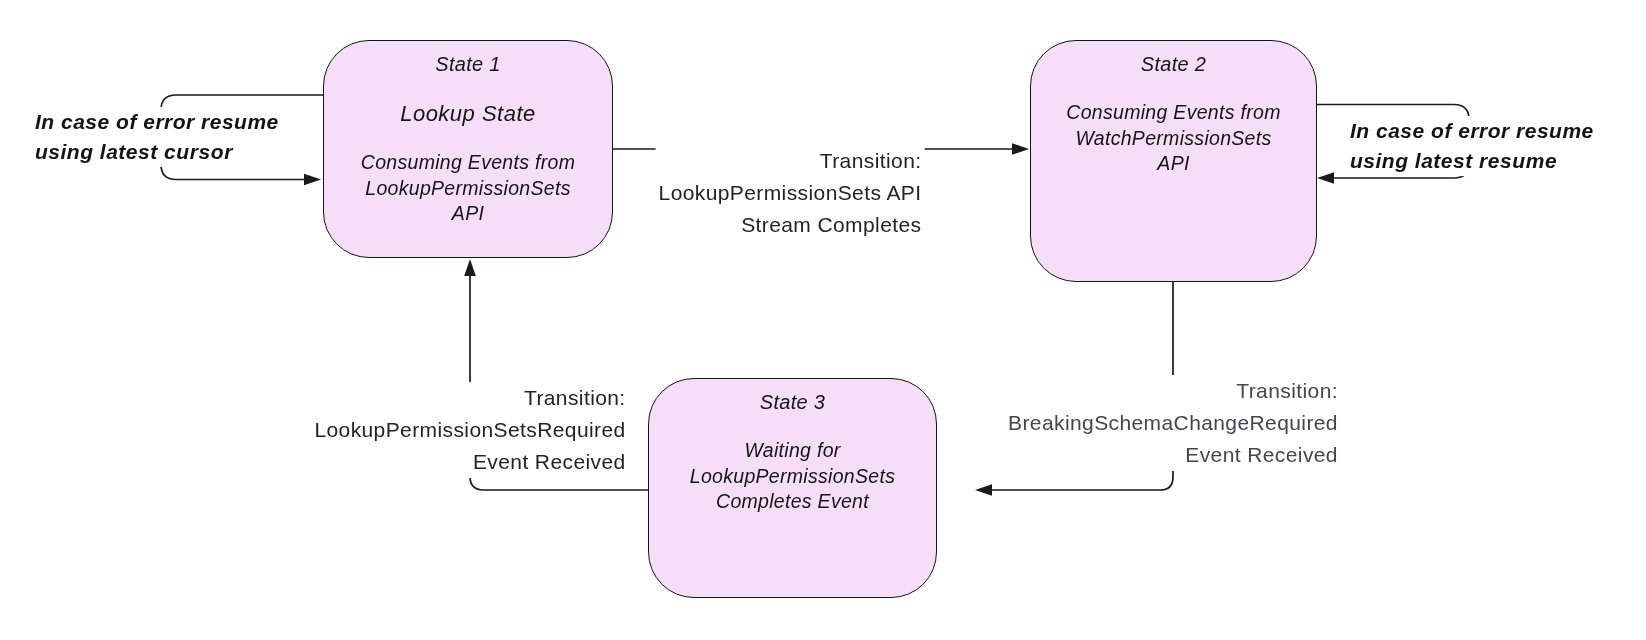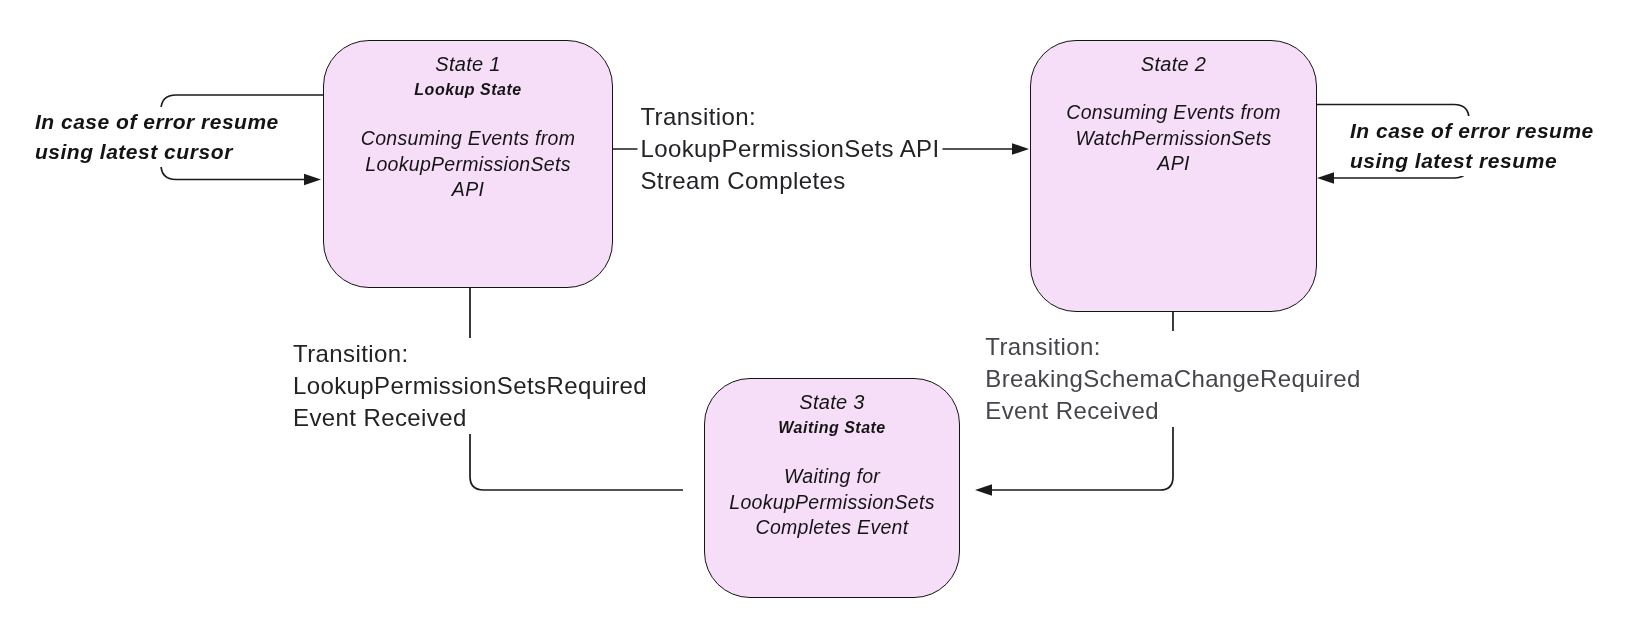--- a/index.html
+++ b/index.html
@@ -28,57 +28,59 @@
   .state-box {
     position: absolute;
     z-index: 2;
     box-sizing: border-box;
     background: var(--node-fill, #f6def8);
     border: 1.6px solid var(--node-border, #141414);
     border-radius: 46px;
     text-align: center;
     color: var(--text-color, #141414);
   }
-  .state-box-1 { left: 323px; top: 40px;  width: 290px; height: 248px; }
-  .state-box-2 { left: 1030px; top: 40px; width: 287px; height: 272px; }
-  .state-box-3 { left: 704px; top: 378px; width: 256px; height: 220px; text-align: center; }
+  .state-box-1 { left: 323px; top: 40px;  width: 290px; height: 218px; }
+  .state-box-2 { left: 1030px; top: 40px; width: 287px; height: 242px; }
+  .state-box-3 { left: 648px; top: 378px; width: 289px; height: 220px; text-align: center; }
   .state-title {
     font-style: italic;
     font-size: 20px;
     line-height: 26px;
     margin-top: 10px;
     letter-spacing: 0.3px;
   }
   .state-name {
     font-style: italic;
-    font-weight: bold;
-    font-size: 16px;
+    font-weight: normal;
+    font-size: 22px;
     line-height: 26px;
+    margin-top: 24px;
     letter-spacing: 0.5px;
   }
   .state-desc {
     font-style: italic;
     font-size: 19.5px;
     line-height: 25.5px;
     margin-top: 23px;
     white-space: pre-line;
     letter-spacing: 0.3px;
   }
   .transition-label {
     position: absolute;
     z-index: 3;
     transform: translateX(-50%);
     background: var(--background, #ffffff);
-    text-align: left;
+    text-align: right;
     white-space: pre-line;
-    font-size: 24px;
+    font-size: 21px;
     line-height: 32px;
     letter-spacing: 0.4px;
     color: var(--transition-text-color, #232327);
     padding: 0 3px;
+    margin-top: 44px;
   }
   .transition-label-1 { left: 790px;  top: 101px; }
   .transition-label-2 { left: 1173px; top: 331px; color: var(--transition-text-muted, #45454c); }
   .transition-label-3 { left: 470px;  top: 338px; }
   .error-note {
     position: absolute;
     z-index: 3;
     background: var(--background, #ffffff);
     font-style: italic;
     font-size: 21px;
@@ -126,21 +128,20 @@
 
   <div class="state-box state-box-2">
     <div class="state-title">State 2</div>
     <div class="state-desc">Consuming Events from
 WatchPermissionSets
 API</div>
   </div>
 
   <div class="state-box state-box-3">
     <div class="state-title">State 3</div>
-    <div class="state-name">Waiting State</div>
     <div class="state-desc">Waiting for
 LookupPermissionSets
 Completes Event</div>
   </div>
 
   <div class="transition-label transition-label-1">Transition:
 LookupPermissionSets API
 Stream Completes</div>
   <div class="transition-label transition-label-2">Transition:
 BreakingSchemaChangeRequired

